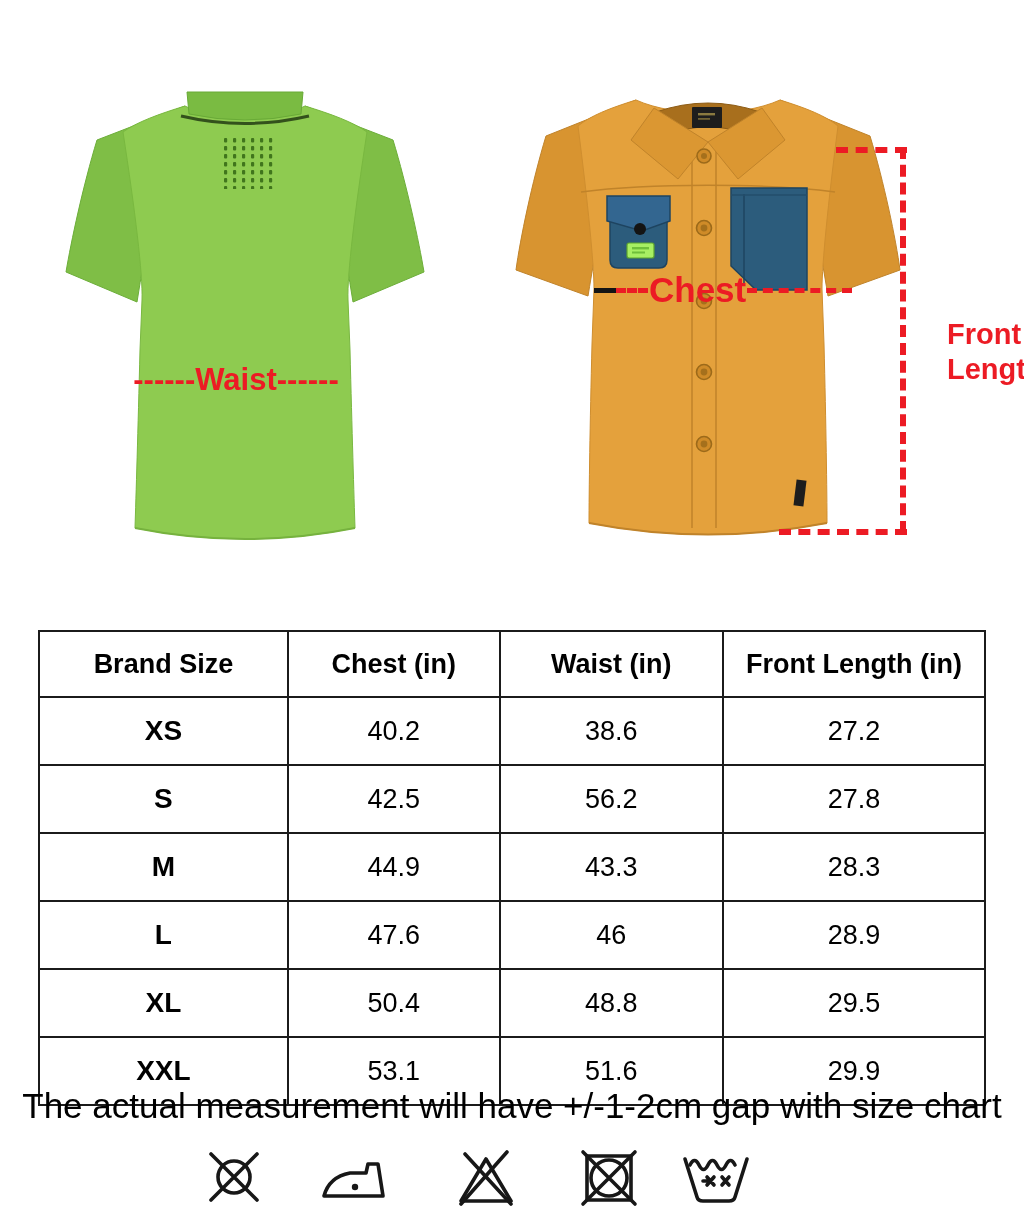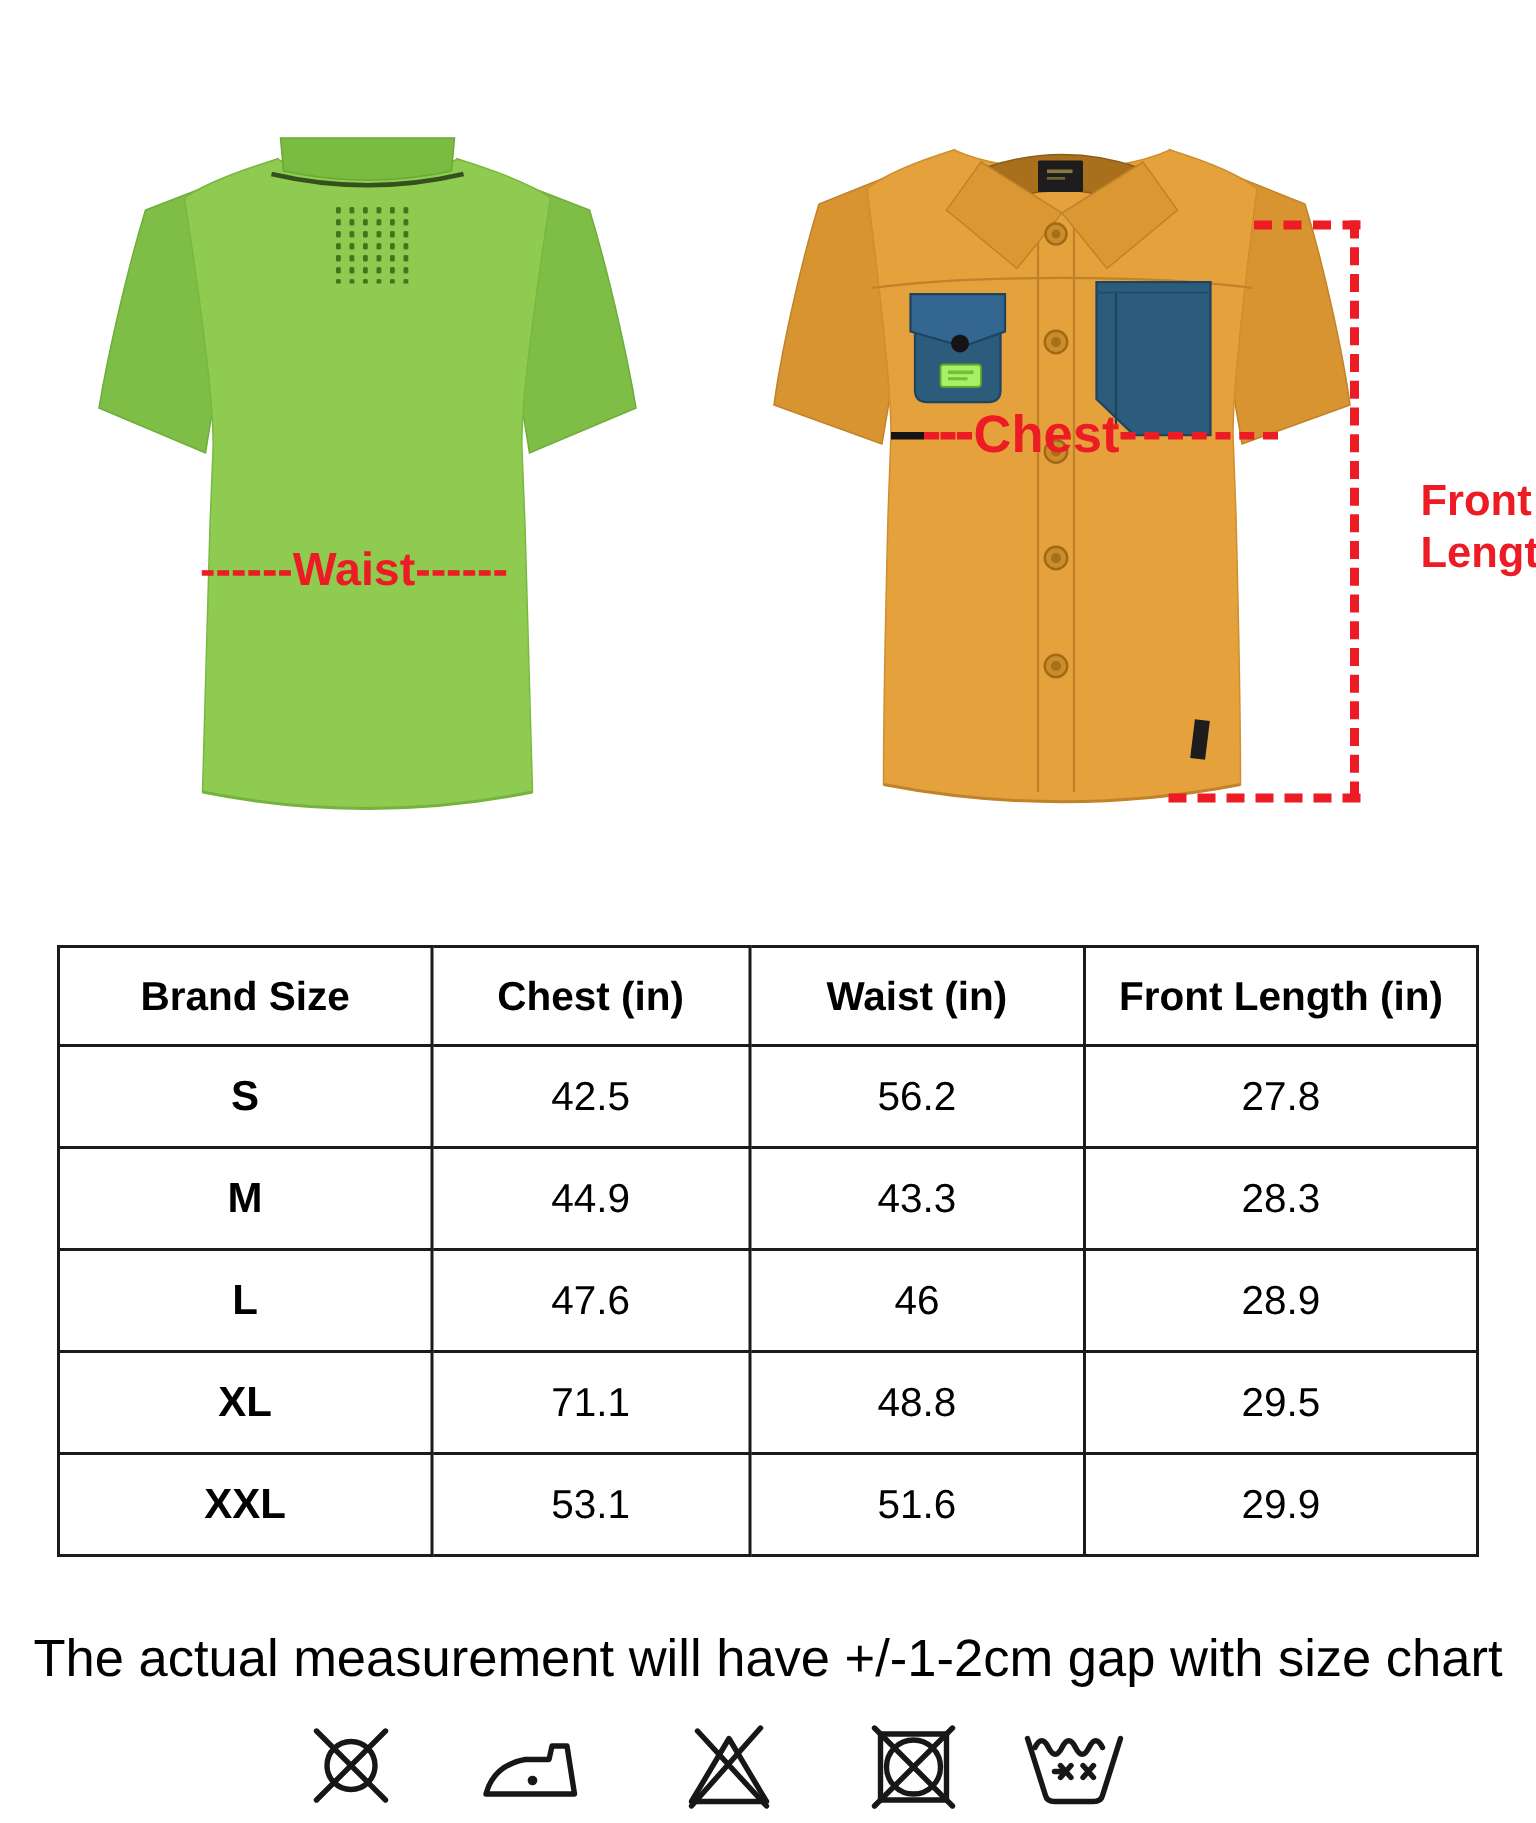--- a/index.html
+++ b/index.html
@@ -144,40 +144,46 @@
     <thead>
       <tr>
         <th>Brand Size</th>
         <th>Chest (in)</th>
         <th>Waist (in)</th>
         <th>Front Length (in)</th>
       </tr>
     </thead>
     <tbody>
       <tr>
+        <td class="size-col">XS</td>
+        <td>40.2</td>
+        <td>38.6</td>
+        <td>27.2</td>
+      </tr>
+      <tr>
         <td class="size-col">S</td>
         <td>42.5</td>
         <td>56.2</td>
         <td>27.8</td>
       </tr>
       <tr>
         <td class="size-col">M</td>
         <td>44.9</td>
         <td>43.3</td>
         <td>28.3</td>
       </tr>
       <tr>
         <td class="size-col">L</td>
         <td>47.6</td>
         <td>46</td>
         <td>28.9</td>
       </tr>
       <tr>
         <td class="size-col">XL</td>
-        <td>71.1</td>
+        <td>50.4</td>
         <td>48.8</td>
         <td>29.5</td>
       </tr>
       <tr>
         <td class="size-col">XXL</td>
         <td>53.1</td>
         <td>51.6</td>
         <td>29.9</td>
       </tr>
     </tbody>

